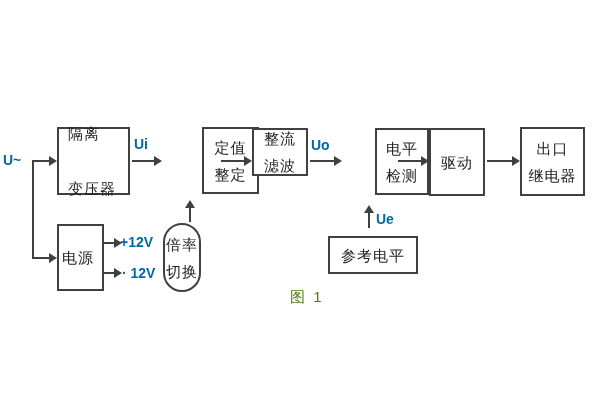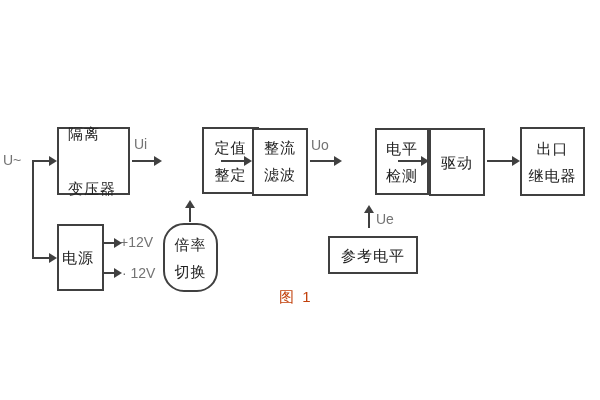--- a/index.html
+++ b/index.html
@@ -12,39 +12,39 @@
     display:flex;flex-direction:column;justify-content:center;align-items:center;
     font-size:15px;line-height:27px;letter-spacing:1px;color:#222222;
   }
   .block.align-left{align-items:flex-start;gap:28px;}
   .hline{position:absolute;height:2px;background:#404040;}
   .vline{position:absolute;width:2px;background:#404040;}
   .ah-r{position:absolute;width:0;height:0;border-left:8px solid #404040;
         border-top:5px solid transparent;border-bottom:5px solid transparent;}
   .ah-u{position:absolute;width:0;height:0;border-bottom:8px solid #404040;
         border-left:5px solid transparent;border-right:5px solid transparent;}
-  .lbl{position:absolute;font-weight:normal;font-size:14px;color:#737373;white-space:nowrap;}
-  .caption{position:absolute;font-size:15px;color:#c2410c;letter-spacing:2px;}
+  .lbl{position:absolute;font-weight:bold;font-size:14px;color:#0369a1;white-space:nowrap;}
+  .caption{position:absolute;font-size:15px;color:#4d7c0f;letter-spacing:2px;margin-left:11px;}
 </style>
 </head>
 <body>
 
 <div class="canvas">
 
   <div class="block align-left" style="left:57px;top:127px;width:73px;height:68px;padding-left:9px;">
     <span>隔离</span>
     <span>变压器</span>
   </div>
 
   <div class="block" style="left:162px;top:127px;width:57px;height:67px;margin-left:40px;">
     <span>定值</span>
     <span>整定</span>
   </div>
 
-  <div class="block" style="left:252px;top:128px;width:56px;height:68px;font-family:Liberation Serif, serif;">
+  <div class="block" style="left:252px;top:128px;width:56px;height:48px;">
     <span>整流</span>
     <span>滤波</span>
   </div>
 
   <div class="block" style="left:352px;top:128px;width:54px;height:67px;margin-left:23px;">
     <span>电平</span>
     <span>检测</span>
   </div>
 
   <div class="block" style="left:429px;top:128px;width:56px;height:68px;">
@@ -53,21 +53,21 @@
 
   <div class="block" style="left:520px;top:127px;width:65px;height:69px;">
     <span>出口</span>
     <span>继电器</span>
   </div>
 
   <div class="block align-left" style="left:57px;top:224px;width:47px;height:67px;padding-left:3px;">
     <span>电源</span>
   </div>
 
-  <div class="block" style="left:163px;top:223px;width:55px;height:69px;border-radius:21px;">
+  <div class="block" style="left:163px;top:223px;width:38px;height:69px;border-radius:21px;">
     <span>倍率</span>
     <span>切换</span>
   </div>
 
   <div class="block" style="left:328px;top:236px;width:90px;height:38px;">
     <span>参考电平</span>
   </div>
 
   <span class="lbl" style="left:3px;top:152px;">U~</span>
   <span class="lbl" style="left:134px;top:136px;">Ui</span>

